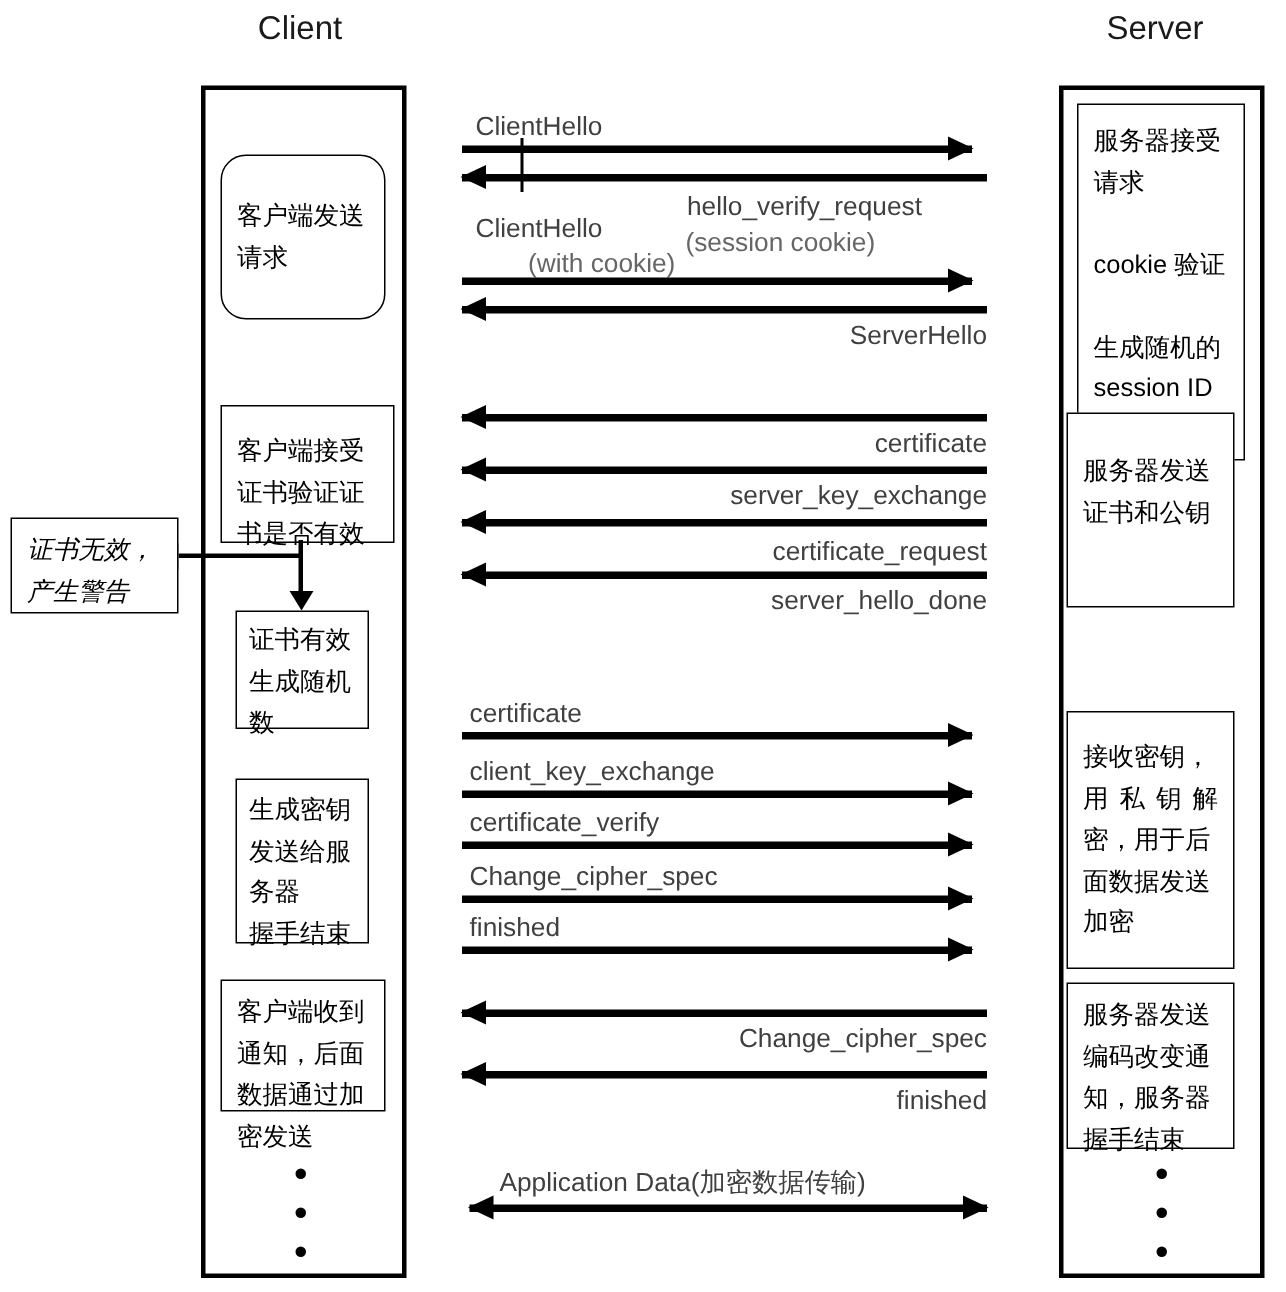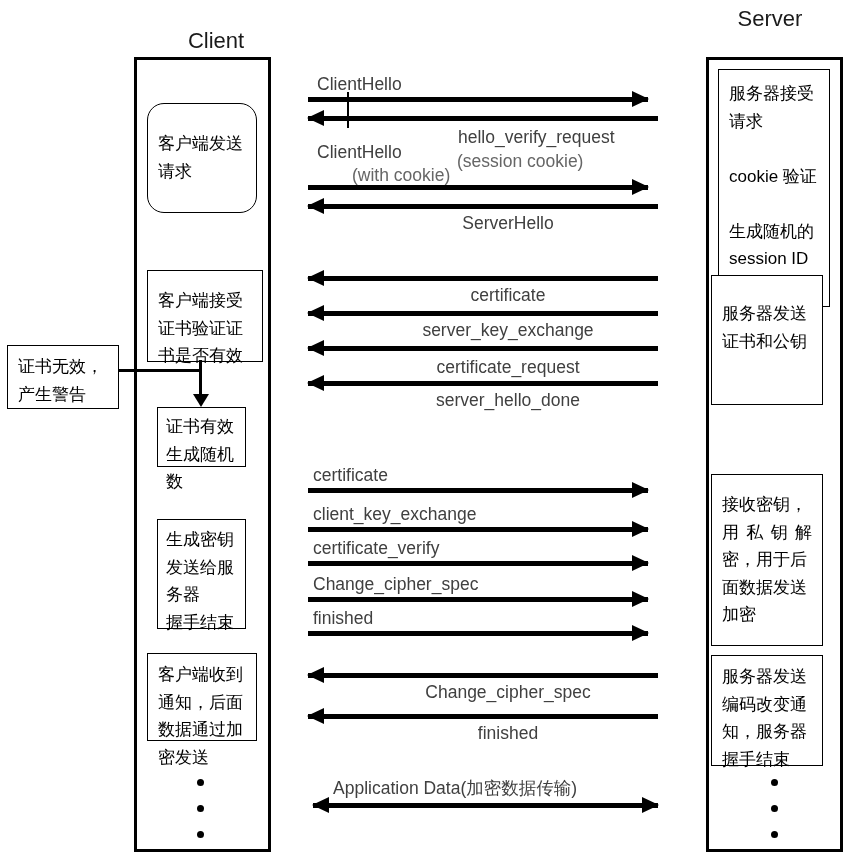--- a/index.html
+++ b/index.html
@@ -28,38 +28,38 @@
   .ahead.right{right:-1px;top:-6px;
       border-top:8.5px solid transparent;border-bottom:8.5px solid transparent;
       border-left:17px solid #000;}
   .ahead.left{left:-1px;top:-6px;
       border-top:8.5px solid transparent;border-bottom:8.5px solid transparent;
       border-right:17px solid #000;}
 
   
   .msg{font-size:17.5px;color:#404040;white-space:nowrap;}
   .msg.sub{color:#666;}
-  .msg.r{text-align:center;}
+  .msg.r{text-align:right;}
 
   
   .tick{background:#000;width:2px;}
   .vline{background:#000;width:3px;}
   .vhead{position:absolute;width:0;height:0;left:-6.5px;bottom:-11px;
       border-left:8px solid transparent;border-right:8px solid transparent;
       border-top:13px solid #000;}
   .hline{background:#000;height:3px;}
   .hhead{position:absolute;width:0;height:0;left:-15px;top:-7.5px;
       border-top:9px solid transparent;border-bottom:9px solid transparent;
       border-right:16px solid #000;}
   .dot{width:7px;height:7px;border-radius:50%;background:#000;}
 </style>
 </head>
 <body>
 
-<div class="abs col-title" style="left:136px;top:6px;width:160px;margin-top:22px;">Client</div>
+<div class="abs col-title" style="left:120px;top:6px;width:160px;">Client</div>
 <div class="abs col-title" style="left:690px;top:6px;width:160px;">Server</div>
 
 <div class="abs lifeline" style="left:134px;top:57px;width:137px;height:795px;"></div>
 
 <div class="abs note center-v" style="left:147px;top:103px;width:110px;height:110px;">
   <div class="ln">客户端发送</div>
   <div class="ln">请求</div>
 </div>
 
 <div class="abs note" style="left:147px;top:270px;width:116px;height:92px;padding-top:16px;">
@@ -68,26 +68,26 @@
   <div class="ln">书是否有效</div>
 </div>
 
 <div class="abs vline" style="left:199px;top:360px;height:36px;">
   <span class="vhead"></span>
 </div>
 <div class="abs hline" style="left:118px;top:369px;width:84px;">
   <span class="hhead"></span>
 </div>
 
-<div class="abs note" style="left:7px;top:345px;width:112px;height:64px;padding-top:7px;">
+<div class="abs note" style="left:7px;top:345px;width:112px;height:64px;padding-top:7px;font-style:italic;">
   <div class="ln">证书无效，</div>
   <div class="ln">产生警告</div>
 </div>
 
-<div class="abs note" style="left:157px;top:407px;width:89px;height:60px;padding:5px 8px;">
+<div class="abs note" style="left:157px;top:407px;width:89px;height:79px;padding:5px 8px;">
   <div class="ln">证书有效</div>
   <div class="ln">生成随机</div>
   <div class="ln">数</div>
 </div>
 
 <div class="abs note" style="left:157px;top:519px;width:89px;height:110px;padding:6px 8px;">
   <div class="ln">生成密钥</div>
   <div class="ln">发送给服</div>
   <div class="ln">务器</div>
   <div class="ln">握手结束</div>

